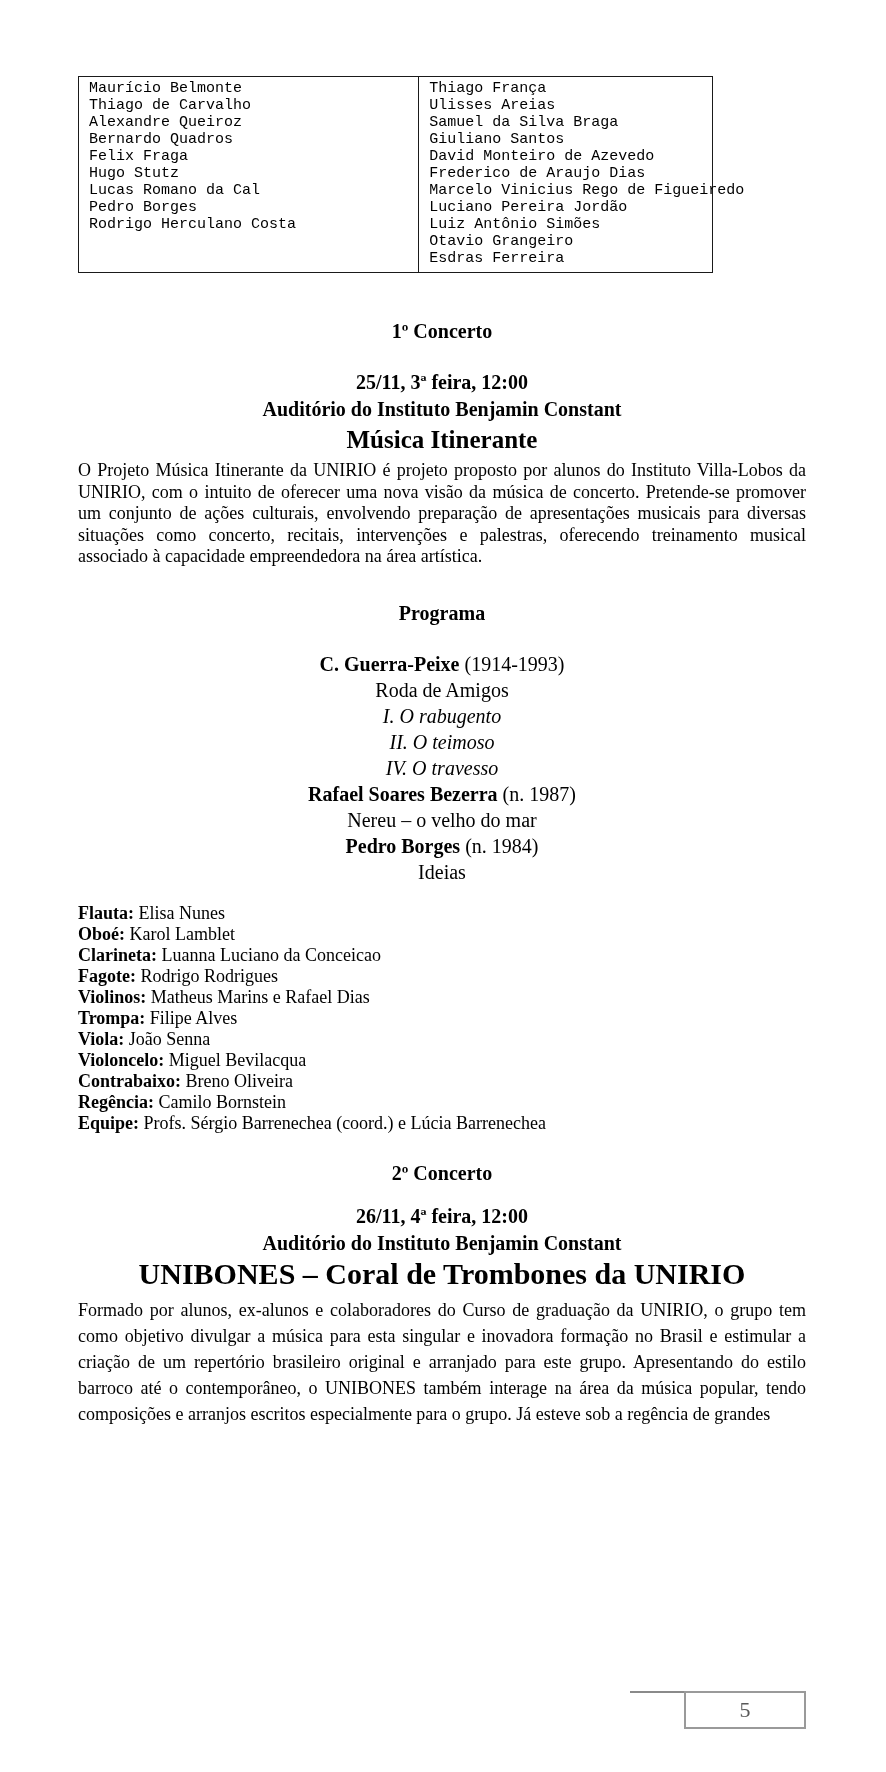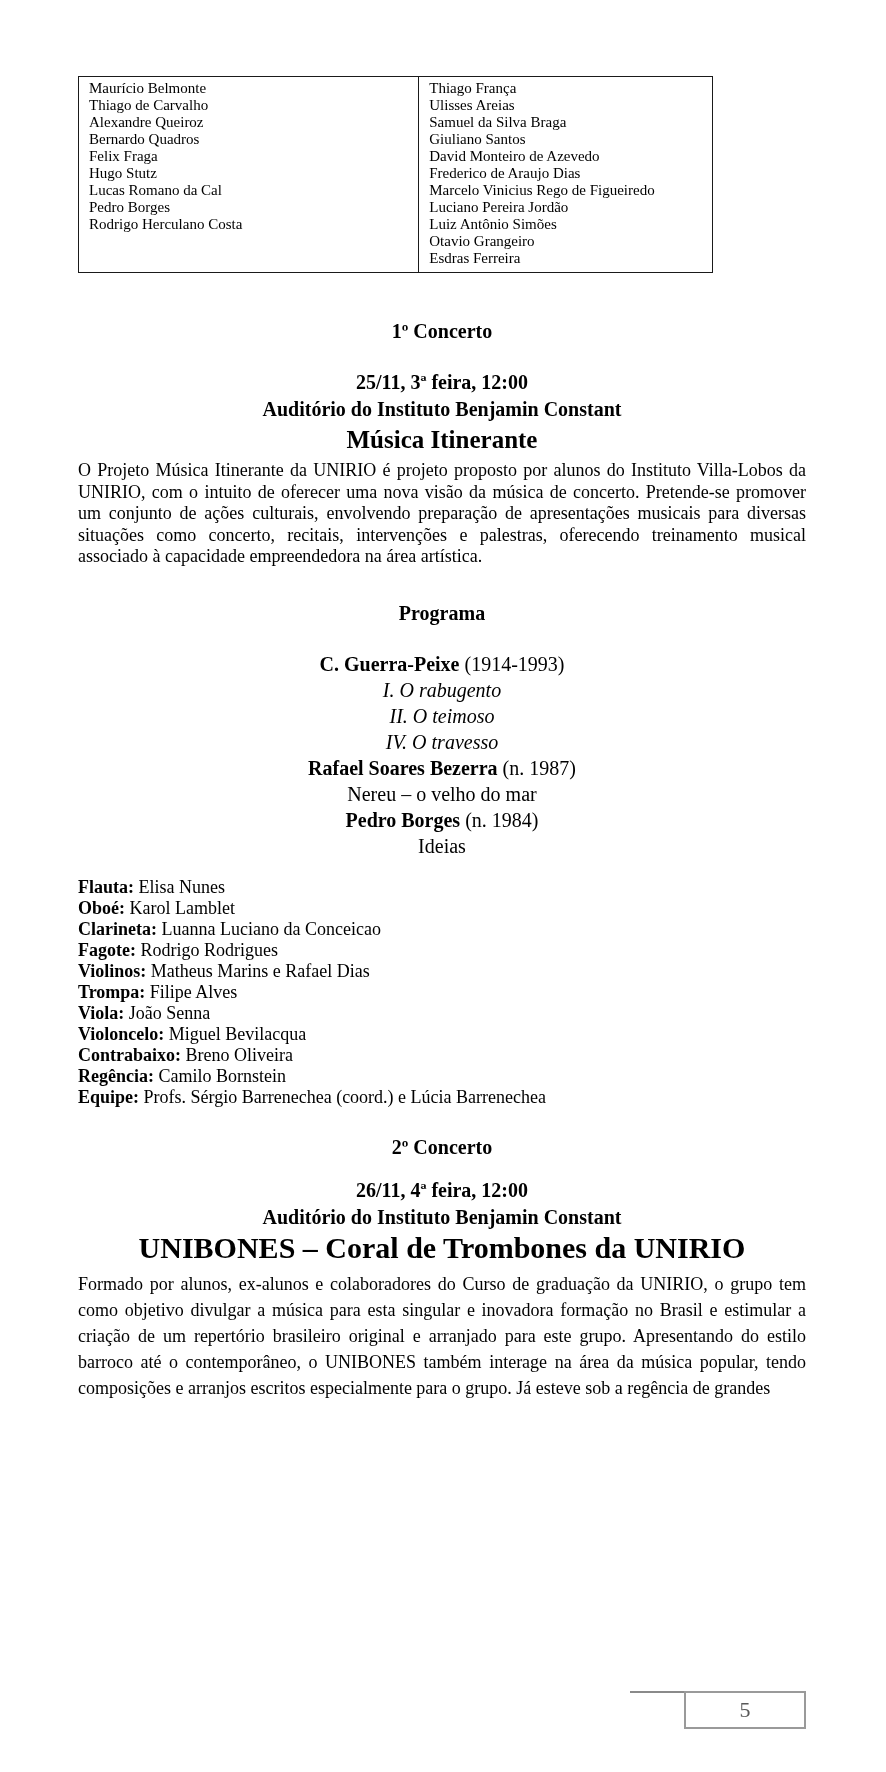--- a/index.html
+++ b/index.html
@@ -22,20 +22,21 @@
     border-collapse: collapse;
     width: 635px;
     table-layout: fixed;
   }
   table.roster td {
     border: 1px solid #1a1a1a;
     vertical-align: top;
     padding: 3px 10px 5px 10px;
     font-size: 15px;
     line-height: 17px;
+    font-family: Liberation Mono, monospace;
   }
   td.col-left { width: 322px; }
   td.col-right { width: 278px; }
   .roster-name { white-space: nowrap; }
 
   
   .section-heading {
     text-align: center;
     font-weight: bold;
     font-size: 20px;
@@ -179,20 +180,21 @@
   </div>
 
   <p class="para">O Projeto Música Itinerante da UNIRIO é projeto proposto por alunos do Instituto Villa-Lobos da UNIRIO, com o intuito de oferecer uma nova visão da música de concerto. Pretende-se promover um conjunto de ações culturais, envolvendo preparação de apresentações musicais para diversas situações como concerto, recitais, intervenções e palestras, oferecendo treinamento musical associado à capacidade empreendedora na área artística.</p>
 
   <div class="section-heading h-programa">Programa</div>
 
   <div class="program">
 
       <div class="program-line"><span class="lead">C. Guerra-Peixe</span> <span>(1914-1993)</span></div>
 
+      <div class="program-line"><span class="lead"></span> <span>Roda de Amigos</span></div>
 
       <div class="program-line italic"><span class="lead"></span> <span>I. O rabugento</span></div>
 
       <div class="program-line italic"><span class="lead"></span> <span>II. O teimoso</span></div>
 
 
       <div class="program-line italic"><span class="lead"></span> <span>IV. O travesso</span></div>
 
       <div class="program-line"><span class="lead">Rafael Soares Bezerra</span> <span>(n. 1987)</span></div>
 

